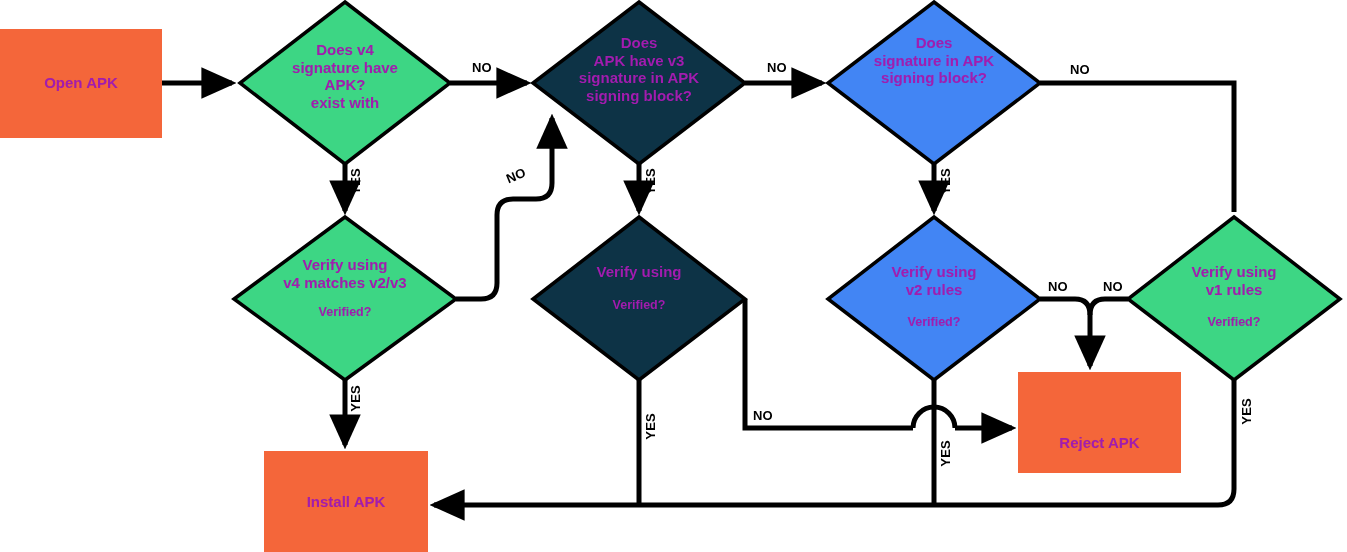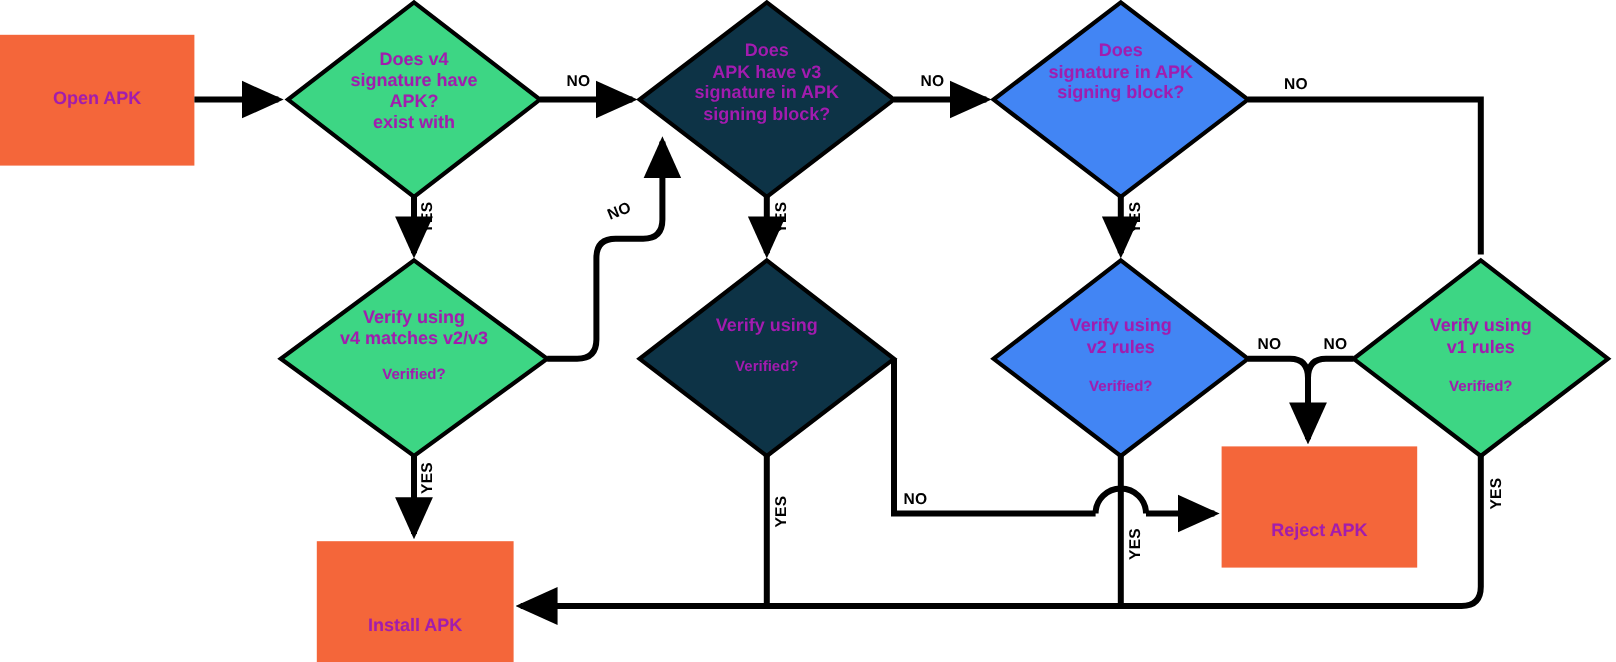--- a/index.html
+++ b/index.html
@@ -127,21 +127,21 @@
     <div>v2 rules</div>
     <div class="verifiedQ" style="margin-top:17px;">Verified?</div>
   </div>
 
   <div class="nodeLabel diaLabel" style="left:1134px;top:263px;width:200px;">
     <div>Verify using</div>
     <div>v1 rules</div>
     <div class="verifiedQ" style="margin-top:17px;">Verified?</div>
   </div>
 
-  <div class="nodeLabel boxLabel" style="left:264px;top:493px;width:164px;margin-top:20px;">Install APK</div>
+  <div class="nodeLabel boxLabel" style="left:264px;top:493px;width:164px;">Install APK</div>
 
   <div class="nodeLabel boxLabel" style="left:1018px;top:414px;width:163px;margin-top:20px;">Reject APK</div>
 
   <div class="edgeLabel" style="left:472px;top:60px;">NO</div>
 
   <div class="edgeLabel vert" style="left:348px;top:168px;">YES</div>
 
   <div class="edgeLabel" style="left:767px;top:60px;">NO</div>
 
   <div class="edgeLabel vert" style="left:643px;top:168px;">YES</div>

